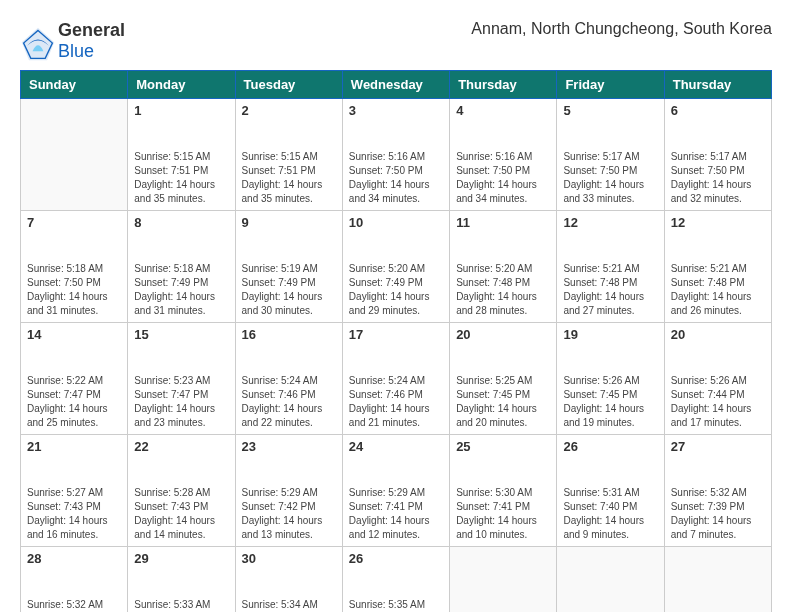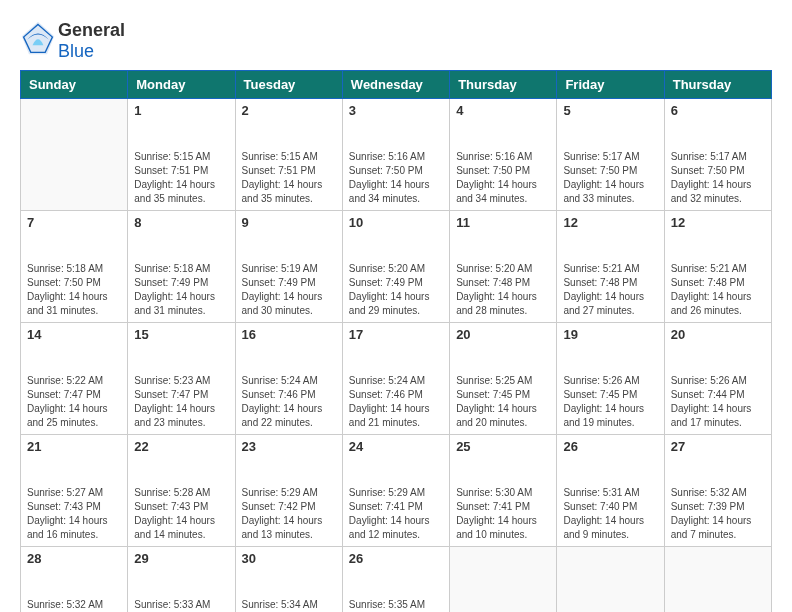--- a/index.html
+++ b/index.html
@@ -11,21 +11,21 @@
       padding: 20px;
     }
     .header-area {
       display: flex;
       justify-content: space-between;
       align-items: flex-start;
       margin-bottom: 8px;
     }
     .logo {
       display: flex;
-      align-items: flex-start;
+      align-items: flex-end;
     }
     .logo-text-general {
       font-size: 18px;
       font-weight: bold;
       color: #333;
     }
     .logo-text-blue {
       font-size: 18px;
       font-weight: normal;
       color: #1565C0;
@@ -99,20 +99,21 @@
       <polygon points="20,5 36,19 28,36 12,36 4,19" fill="none" stroke="#1565C0" stroke-width="1.5"></polygon>
       <path d="M8,22 Q20,8 32,22 Q20,10 8,22Z" fill="#1565C0"></path>
       <path d="M14,28 Q20,15 26,28" fill="#4fc3f7" opacity="0.7"></path>
     </svg>
     <div>
       <span class="logo-text-general">General</span><br>
       <span class="logo-text-blue">Blue</span>
     </div>
   </div>
   <div class="title-area">
+    <div class="subtitle">Annam, North Chungcheong, South Korea</div>
   </div>
 </div>
 
 <table class="calendar">
   <thead>
     <tr>
     <th>Sunday</th>
         <th>Monday</th>
         <th>Tuesday</th>
         <th>Wednesday</th>

